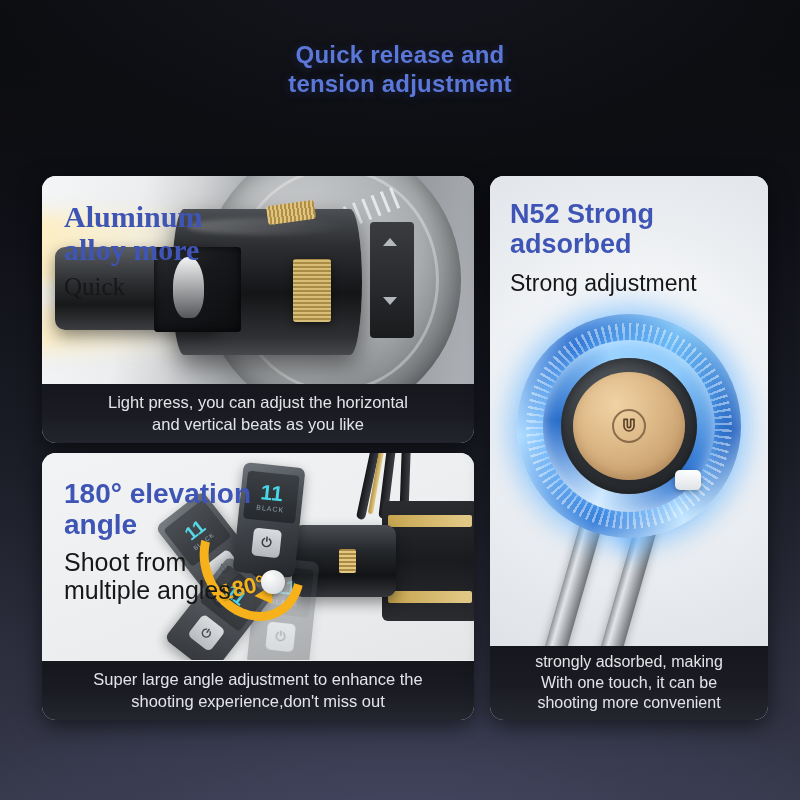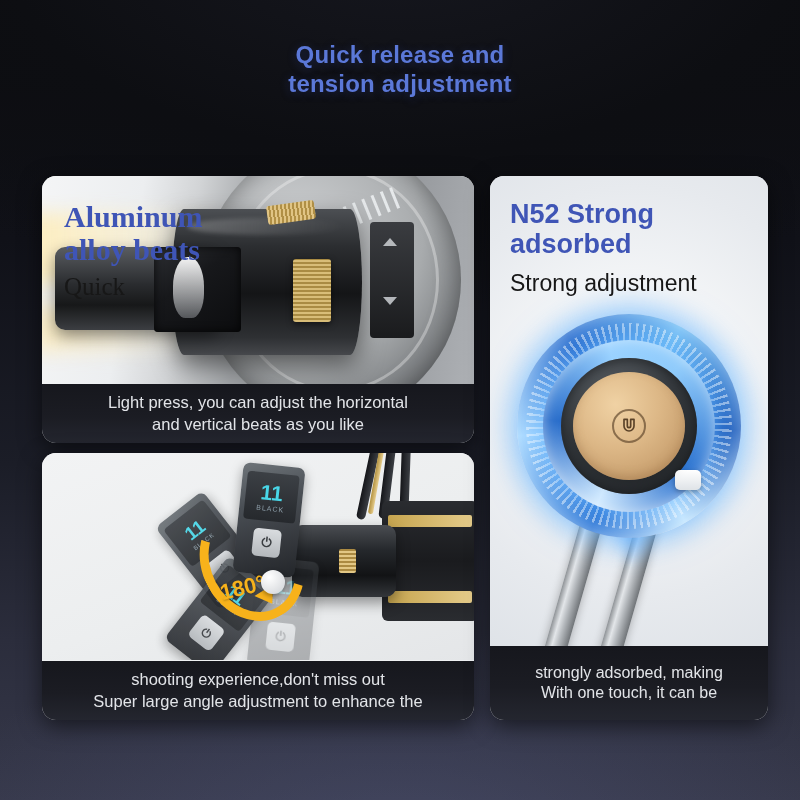--- a/index.html
+++ b/index.html
@@ -417,21 +417,21 @@
       <div class="fl-knob"></div>
       <div class="fl-knob2"></div>
       <div class="fl-clip"></div>
       <div class="fl-tri up"></div>
       <div class="fl-tri down"></div>
     </div>
 
     <div class="headings">
       <div class="h-main">
         <div>Aluminum</div>
-        <div>alloy beats</div>
+        <div>alloy more</div>
       </div>
       <div class="h-sub">Quick</div>
     </div>
 
     <div class="caption">
       <span>Light press, you can adjust the horizontal</span>
       <span>and vertical beats as you like</span>
     </div>
   </div>
 
@@ -488,24 +488,34 @@
             <i>⏻</i>
           </div>
       </div>
 
       <div class="arc"></div>
       <div class="arc-head"></div>
       <div class="arc-label">180°</div>
       <div class="pivot"></div>
     </div>
 
+    <div class="headings">
+      <div class="h-main">
+        <div>180° elevation</div>
+        <div>angle</div>
+      </div>
+      <div class="h-sub">
+        <div>Shoot from</div>
+        <div>multiple angles</div>
+      </div>
+    </div>
 
     <div class="caption">
+      <span>Super large angle adjustment to enhance the</span>
       <span>shooting experience,don't miss out</span>
-      <span>Super large angle adjustment to enhance the</span>
     </div>
   </div>
 
   <div class="card card-r">
 
     <div class="photo">
       <div class="mag-bg"></div>
 
       <div class="prong p1"></div>
       <div class="prong p2"></div>
@@ -531,16 +541,17 @@
       <div class="h-main">
         <div>N52 Strong</div>
         <div>adsorbed</div>
       </div>
       <div class="h-sub">Strong adjustment</div>
     </div>
 
     <div class="caption">
       <span>strongly adsorbed, making</span>
       <span>With one touch, it can be</span>
+      <span>shooting more convenient</span>
     </div>
   </div>
 
 </div>
 
 </body></html>

